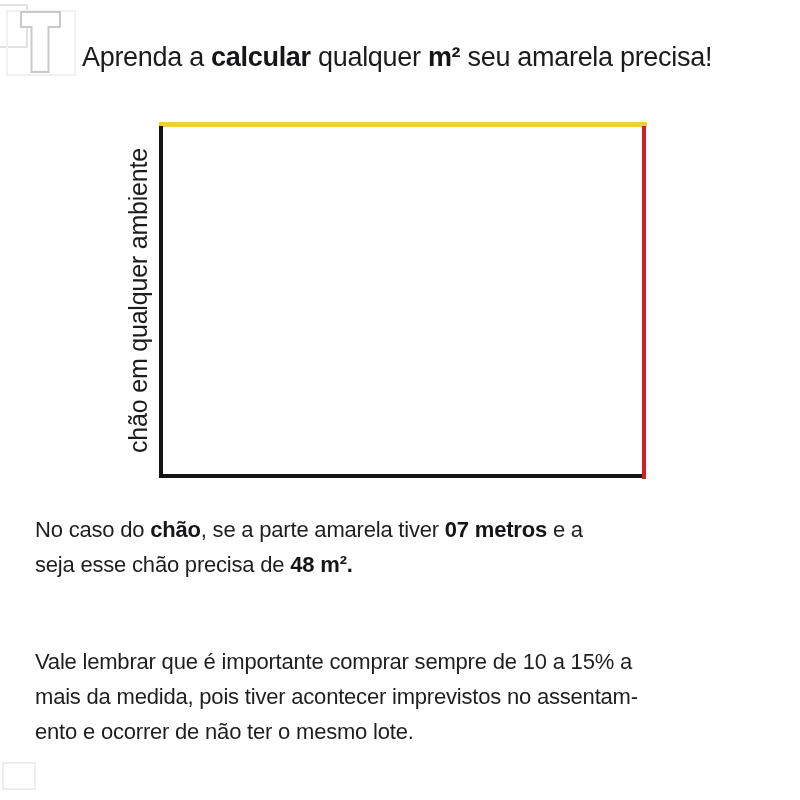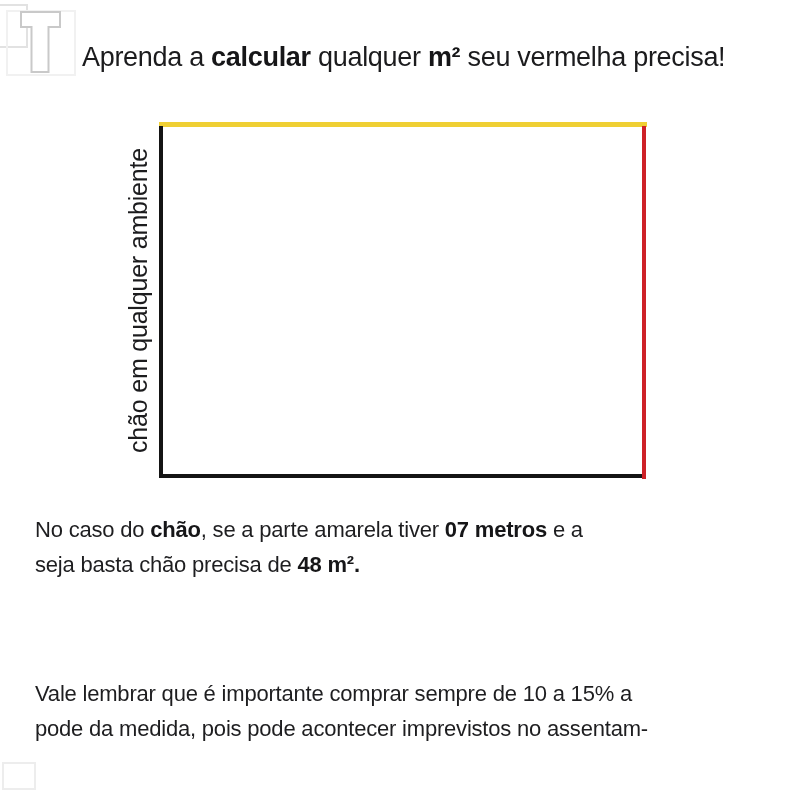--- a/index.html
+++ b/index.html
@@ -63,49 +63,50 @@
     color: #1c1c1e;
   }
 
   
   .body {
     position: absolute; left: 35px;
     font-size: 22px; line-height: 35px; letter-spacing: -0.2px;
     color: #1e1e20;
   }
   .para1 { top: 512px; }
-  .para2 { top: 676px; }
+  .para2 { top: 644px; }
   .body-line { white-space: nowrap; }
 </style>
 </head>
 <body>
 
 <div class="canvas">
 
   <div class="wm-square-tl"></div>
   <div class="wm-square-tl2"></div>
   <div class="wm-square-bl"></div>
   <svg class="logo-t" viewBox="0 0 90 90">
     <path d="M21,12 H60 V27 H48.5 V72 H31.5 V27 H21 Z" fill="#ffffff" stroke="#c9c9c9" stroke-width="2" stroke-linejoin="miter"></path>
   </svg>
 
-  <div class="title"><span>Aprenda a </span><strong>calcular</strong><span> qualquer </span><strong>m²</strong><span> seu vermelha precisa!</span></div>
+  <div class="title"><span>Aprenda a </span><strong>calcular</strong><span> qualquer </span><strong>m²</strong><span> seu amarela precisa!</span></div>
 
   <div class="line edge-top" style="background-color: rgb(239, 207, 51);"></div>
   <div class="line edge-left" style="background-color: rgb(20, 20, 20);"></div>
   <div class="line edge-bottom" style="background-color: rgb(20, 20, 20);"></div>
   <div class="line edge-right" style="background-color: rgb(206, 33, 39);"></div>
 
   <div class="side-label-wrap">
     <span class="side-label">chão em qualquer ambiente</span>
   </div>
 
   <div class="body para1">
     <div class="body-line"><span>No caso do </span><strong>chão</strong><span>, se a parte amarela tiver </span><strong>07 metros</strong><span> e a</span></div>
-    <div class="body-line"><span>seja basta chão precisa de </span><strong>48 m².</strong></div>
+    <div class="body-line"><span>seja esse chão precisa de </span><strong>48 m².</strong></div>
   </div>
 
   <div class="body para2">
     <div class="body-line">Vale lembrar que é importante comprar sempre de 10 a 15% a</div>
-    <div class="body-line">pode da medida, pois pode acontecer imprevistos no assentam-</div>
+    <div class="body-line">mais da medida, pois tiver acontecer imprevistos no assentam-</div>
+    <div class="body-line">ento e ocorrer de não ter o mesmo lote.</div>
   </div>
 
 </div>
 
 </body></html>

